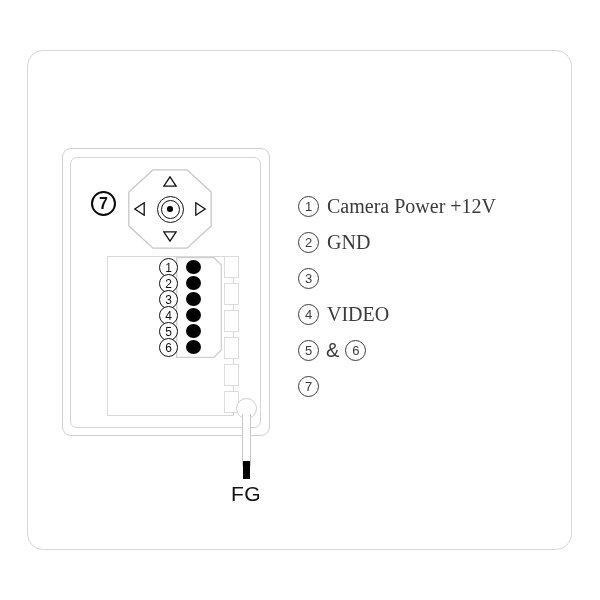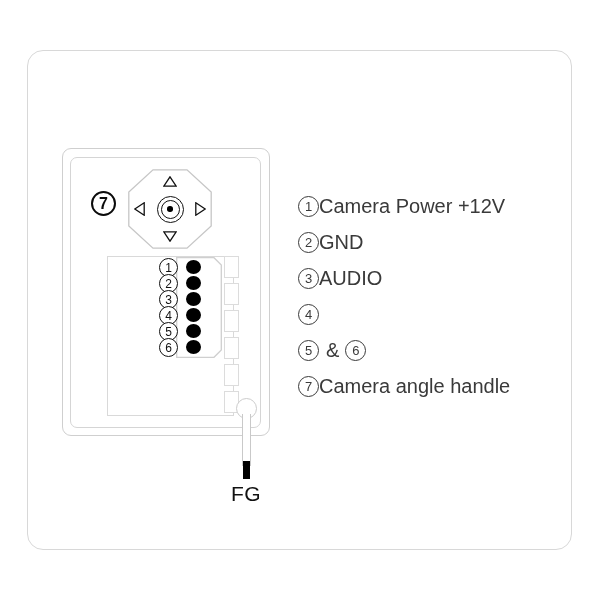--- a/index.html
+++ b/index.html
@@ -287,24 +287,25 @@
   }
   .legend-amp {
     flex: 0 0 auto;
     font-size: 20px;
     color: #3a3a3a;
     padding: 0 6px 0 7px;
     font-family: "Liberation Sans", sans-serif;
   }
   .legend-text {
     flex: 0 0 auto;
+    padding-left: 8px;
     font-size: 20px;
     color: #3a3a3a;
     white-space: nowrap;
-    font-family: Liberation Sans, sans-serif;
+    font-family: Liberation Serif, serif;
   }
 </style>
 </head>
 <body>
 
 <div id="canvas">
 
   <div class="outer-frame"></div>
 
   <div class="device-outer"></div>
@@ -389,29 +390,28 @@
       <div class="legend-row">
         <div class="legend-num">1</div>
         <div class="legend-text">Camera Power +12V</div>
       </div>
       <div class="legend-row">
         <div class="legend-num">2</div>
         <div class="legend-text">GND</div>
       </div>
       <div class="legend-row">
         <div class="legend-num">3</div>
-        <div class="legend-text">AUDIO</div>
       </div>
       <div class="legend-row">
         <div class="legend-num">4</div>
+        <div class="legend-text">VIDEO</div>
       </div>
       <div class="legend-row">
         <div class="legend-num">5</div>
         <div class="legend-amp">&amp;</div>
         <div class="legend-num">6</div>
       </div>
       <div class="legend-row">
         <div class="legend-num">7</div>
-        <div class="legend-text">Camera angle handle</div>
       </div>
     </div>
 
 </div>
 
 </body></html>

